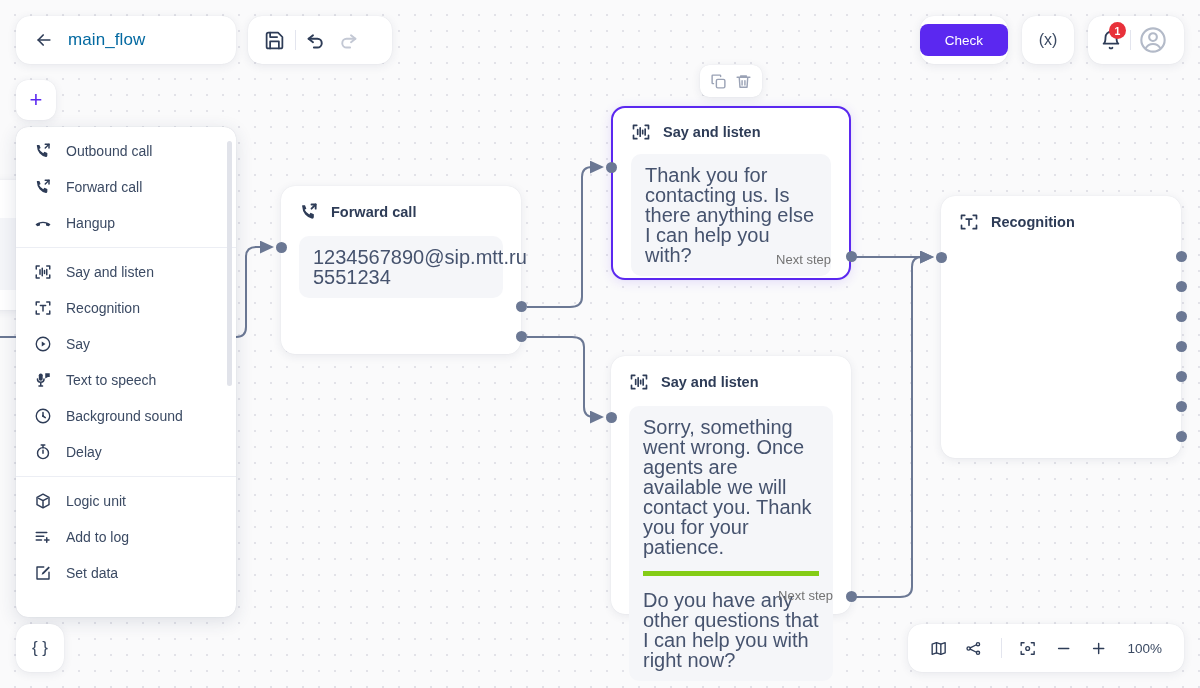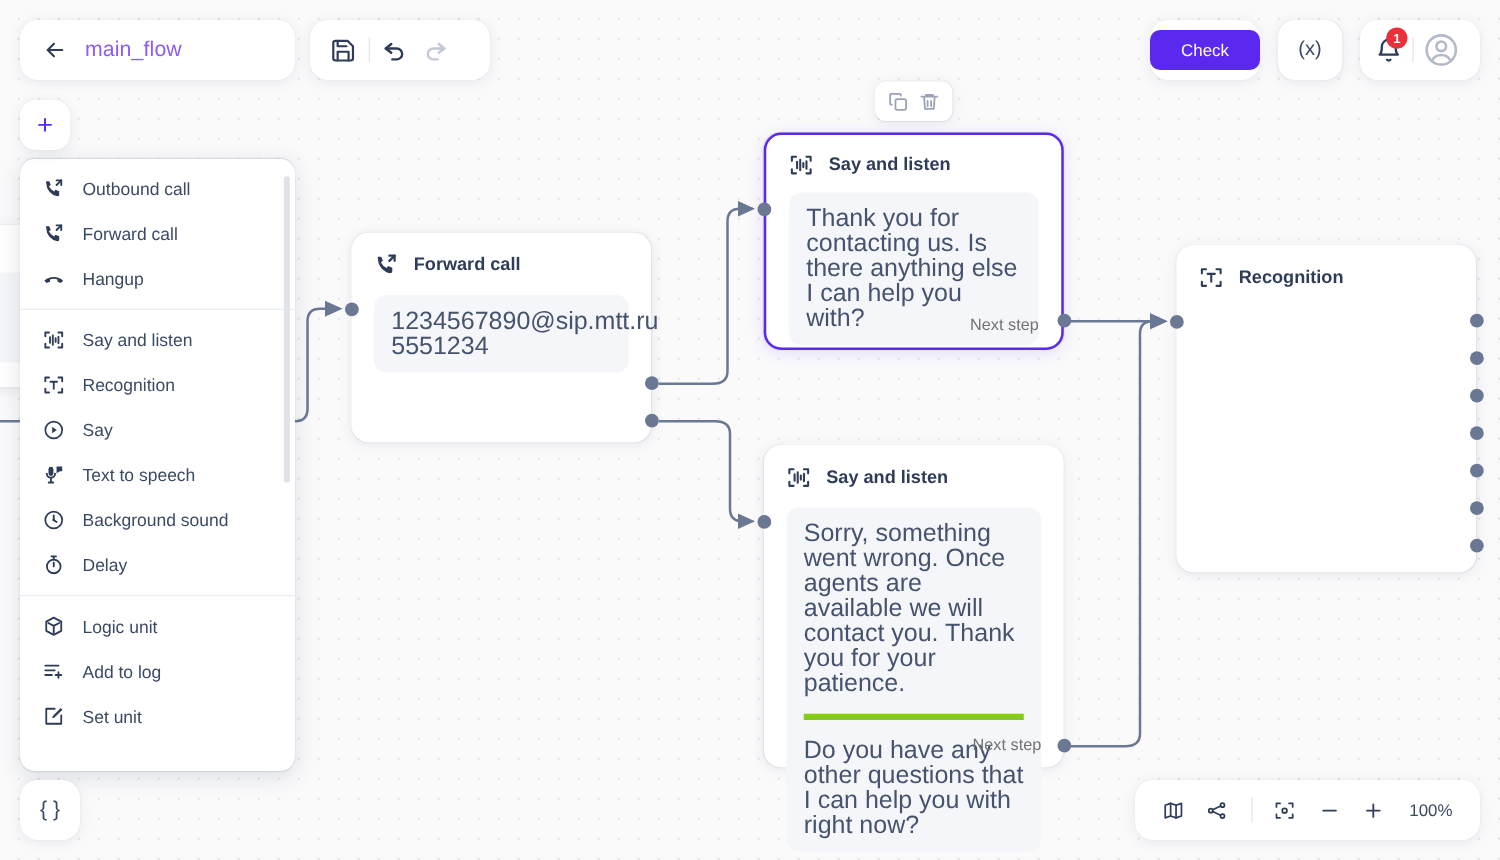--- a/index.html
+++ b/index.html
@@ -21,21 +21,21 @@
     position: absolute; background: #fff; border-radius: 14px;
     box-shadow: 0 2px 10px rgba(45,55,90,.09), 0 0 1px rgba(45,55,90,.12);
   }
 
   
   #title-bar {
     left: 16px; top: 16px; width: 220px; height: 48px;
     display: flex; align-items: center; gap: 14px; padding: 0 18px;
     border-radius: 14px;
   }
-  #title-bar .flow-name { font-size: 17px; color: #8b5cf6; letter-spacing: .1px; }
+  #title-bar .flow-name { font-size: 17px; color: #0369a1; letter-spacing: .1px; }
   .back-arrow { width: 20px; height: 20px; flex: 0 0 20px; }
 
   #history-bar {
     left: 248px; top: 16px; width: 144px; height: 48px;
     display: flex; align-items: center; gap: 10px; padding: 0 16px;
     border-radius: 14px;
   }
   .vdiv { width: 1px; height: 20px; background: #e3e5ee; }
 
   #check-bar {
@@ -349,21 +349,21 @@
             </span>
             <span>Add to log</span>
           </div>
           <div class="menu-item">
             <span style="width: 18px; height: 18px; flex: 0 0 18px; display: block;">
               <svg class="mi-icon" viewBox="0 0 24 24" fill="none" stroke="#2e3c57" stroke-width="2" stroke-linecap="round" stroke-linejoin="round">
                 <path d="M4 4h9M4 4v16h16v-9" stroke-width="1.9"></path>
                 <path d="M19.4 3.2l1.8 1.8-8.4 8.4-2.6.8.8-2.6z" fill="#2e3c57" stroke="none"></path>
               </svg>
             </span>
-            <span>Set unit</span>
+            <span>Set data</span>
           </div>
         </div>
       </div>
     <div id="menu-scroll"></div>
   </div>
 
   <div class="card" id="node-actions">
     <svg class="act" viewBox="0 0 24 24" fill="none" stroke="#9aa2b5" stroke-width="2" stroke-linecap="round" stroke-linejoin="round">
       <rect x="9" y="9" width="12" height="12" rx="2"></rect>
       <path d="M5 15H4a1 1 0 0 1-1-1V4a1 1 0 0 1 1-1h10a1 1 0 0 1 1 1v1"></path>

